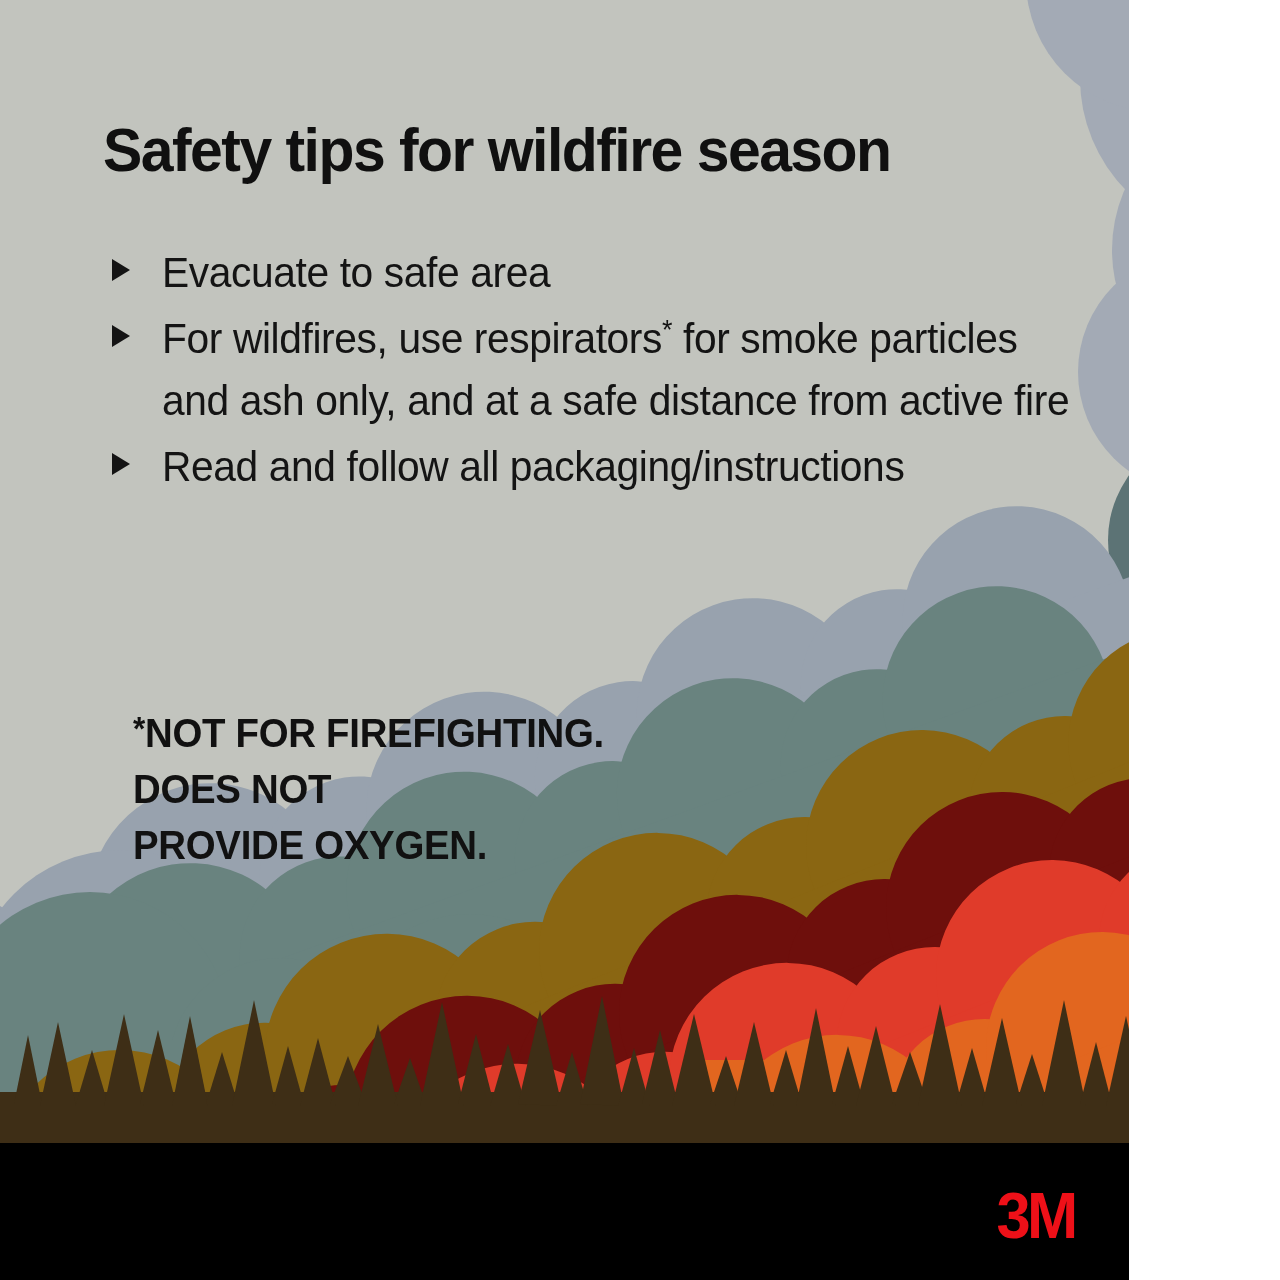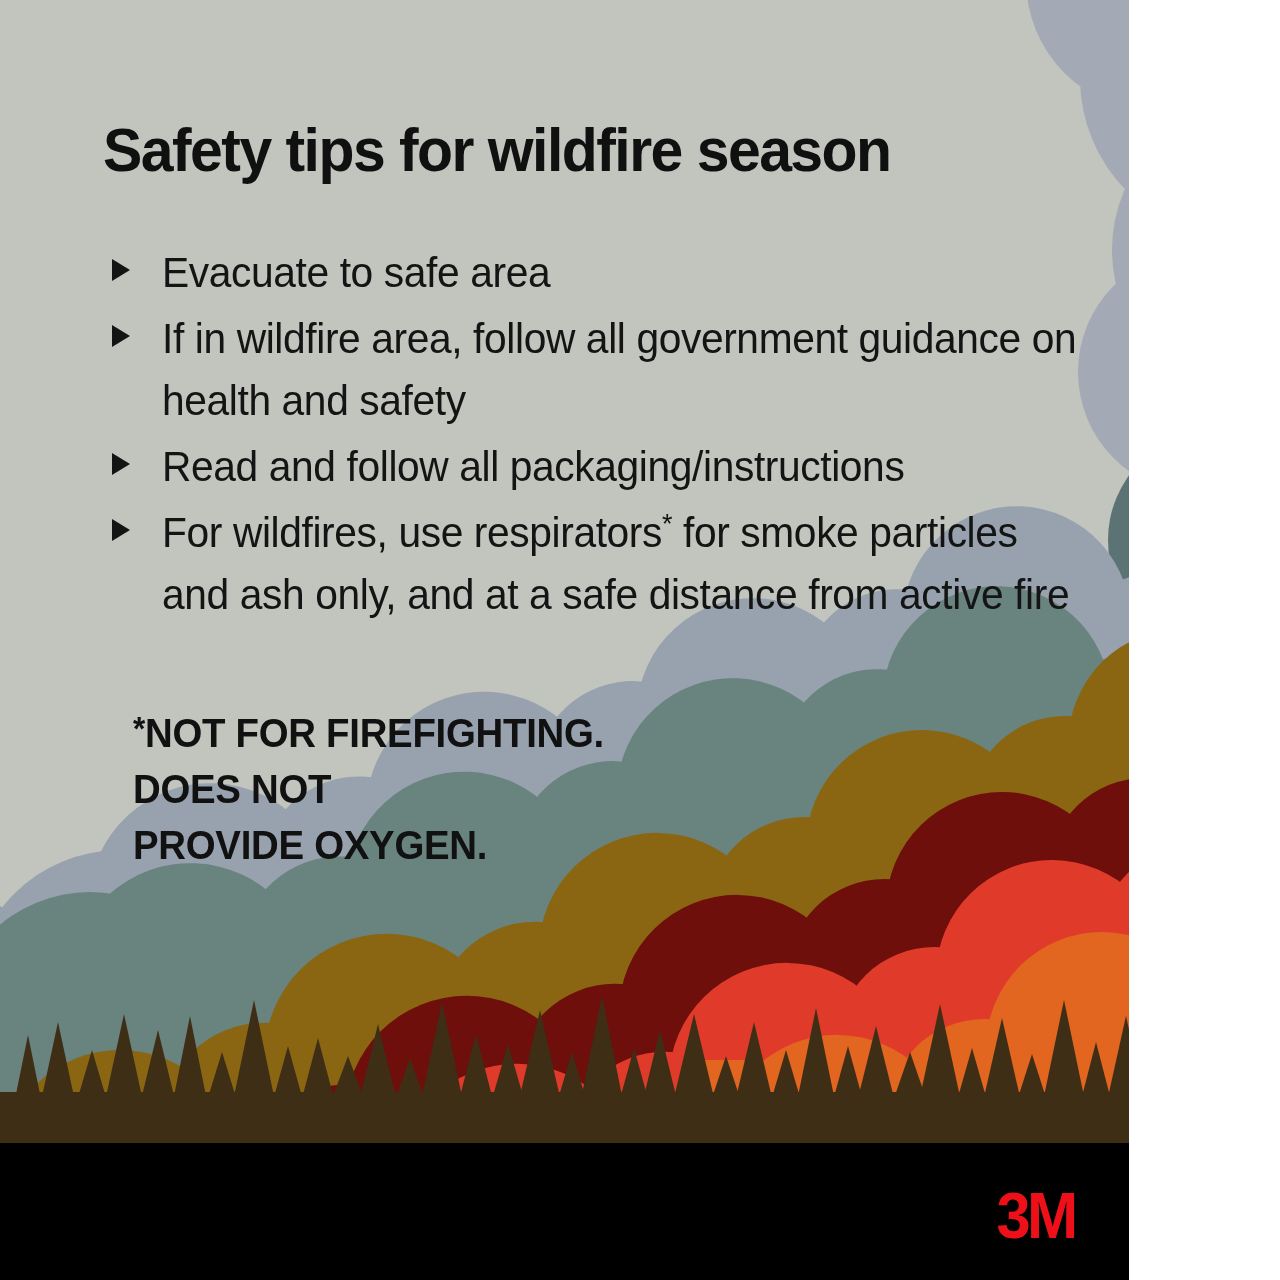--- a/index.html
+++ b/index.html
@@ -282,47 +282,39 @@
 
       <li class="bullet">
         <span class="bullet-marker">
           <svg width="22" height="26" viewBox="0 0 22 26" aria-hidden="true">
             <polygon points="2,2 20,13 2,24" fill="#141414"></polygon>
           </svg>
         </span>
         <span class="bullet-text">Evacuate to safe area</span>
       </li>
 
+
       <li class="bullet">
         <span class="bullet-marker">
           <svg width="22" height="26" viewBox="0 0 22 26" aria-hidden="true">
             <polygon points="2,2 20,13 2,24" fill="#141414"></polygon>
           </svg>
         </span>
-        <span class="bullet-text">If in wildfire area, follow all government guidance on health and safety</span>
+        <span class="bullet-text"><span>For wildfires, use respirators</span><span class="note-star">*</span><span> for smoke particles and ash only, and at a safe distance from active fire</span></span>
       </li>
 
       <li class="bullet">
         <span class="bullet-marker">
           <svg width="22" height="26" viewBox="0 0 22 26" aria-hidden="true">
             <polygon points="2,2 20,13 2,24" fill="#141414"></polygon>
           </svg>
         </span>
         <span class="bullet-text">Read and follow all packaging/instructions</span>
       </li>
 
-      <li class="bullet">
-        <span class="bullet-marker">
-          <svg width="22" height="26" viewBox="0 0 22 26" aria-hidden="true">
-            <polygon points="2,2 20,13 2,24" fill="#141414"></polygon>
-          </svg>
-        </span>
-        <span class="bullet-text"><span>For wildfires, use respirators</span><span class="note-star">*</span><span> for smoke particles and ash only, and at a safe distance from active fire</span></span>
-      </li>
-
     </ul>
 
     <div class="disclaimer">
       <span class="dline"><span class="lead-star">*</span><span>NOT FOR FIREFIGHTING.</span></span>
       <span class="dline">DOES NOT</span>
       <span class="dline">PROVIDE OXYGEN.</span>
     </div>
 
     <div class="footer-bar"></div>
     <div class="logo">3M</div>

